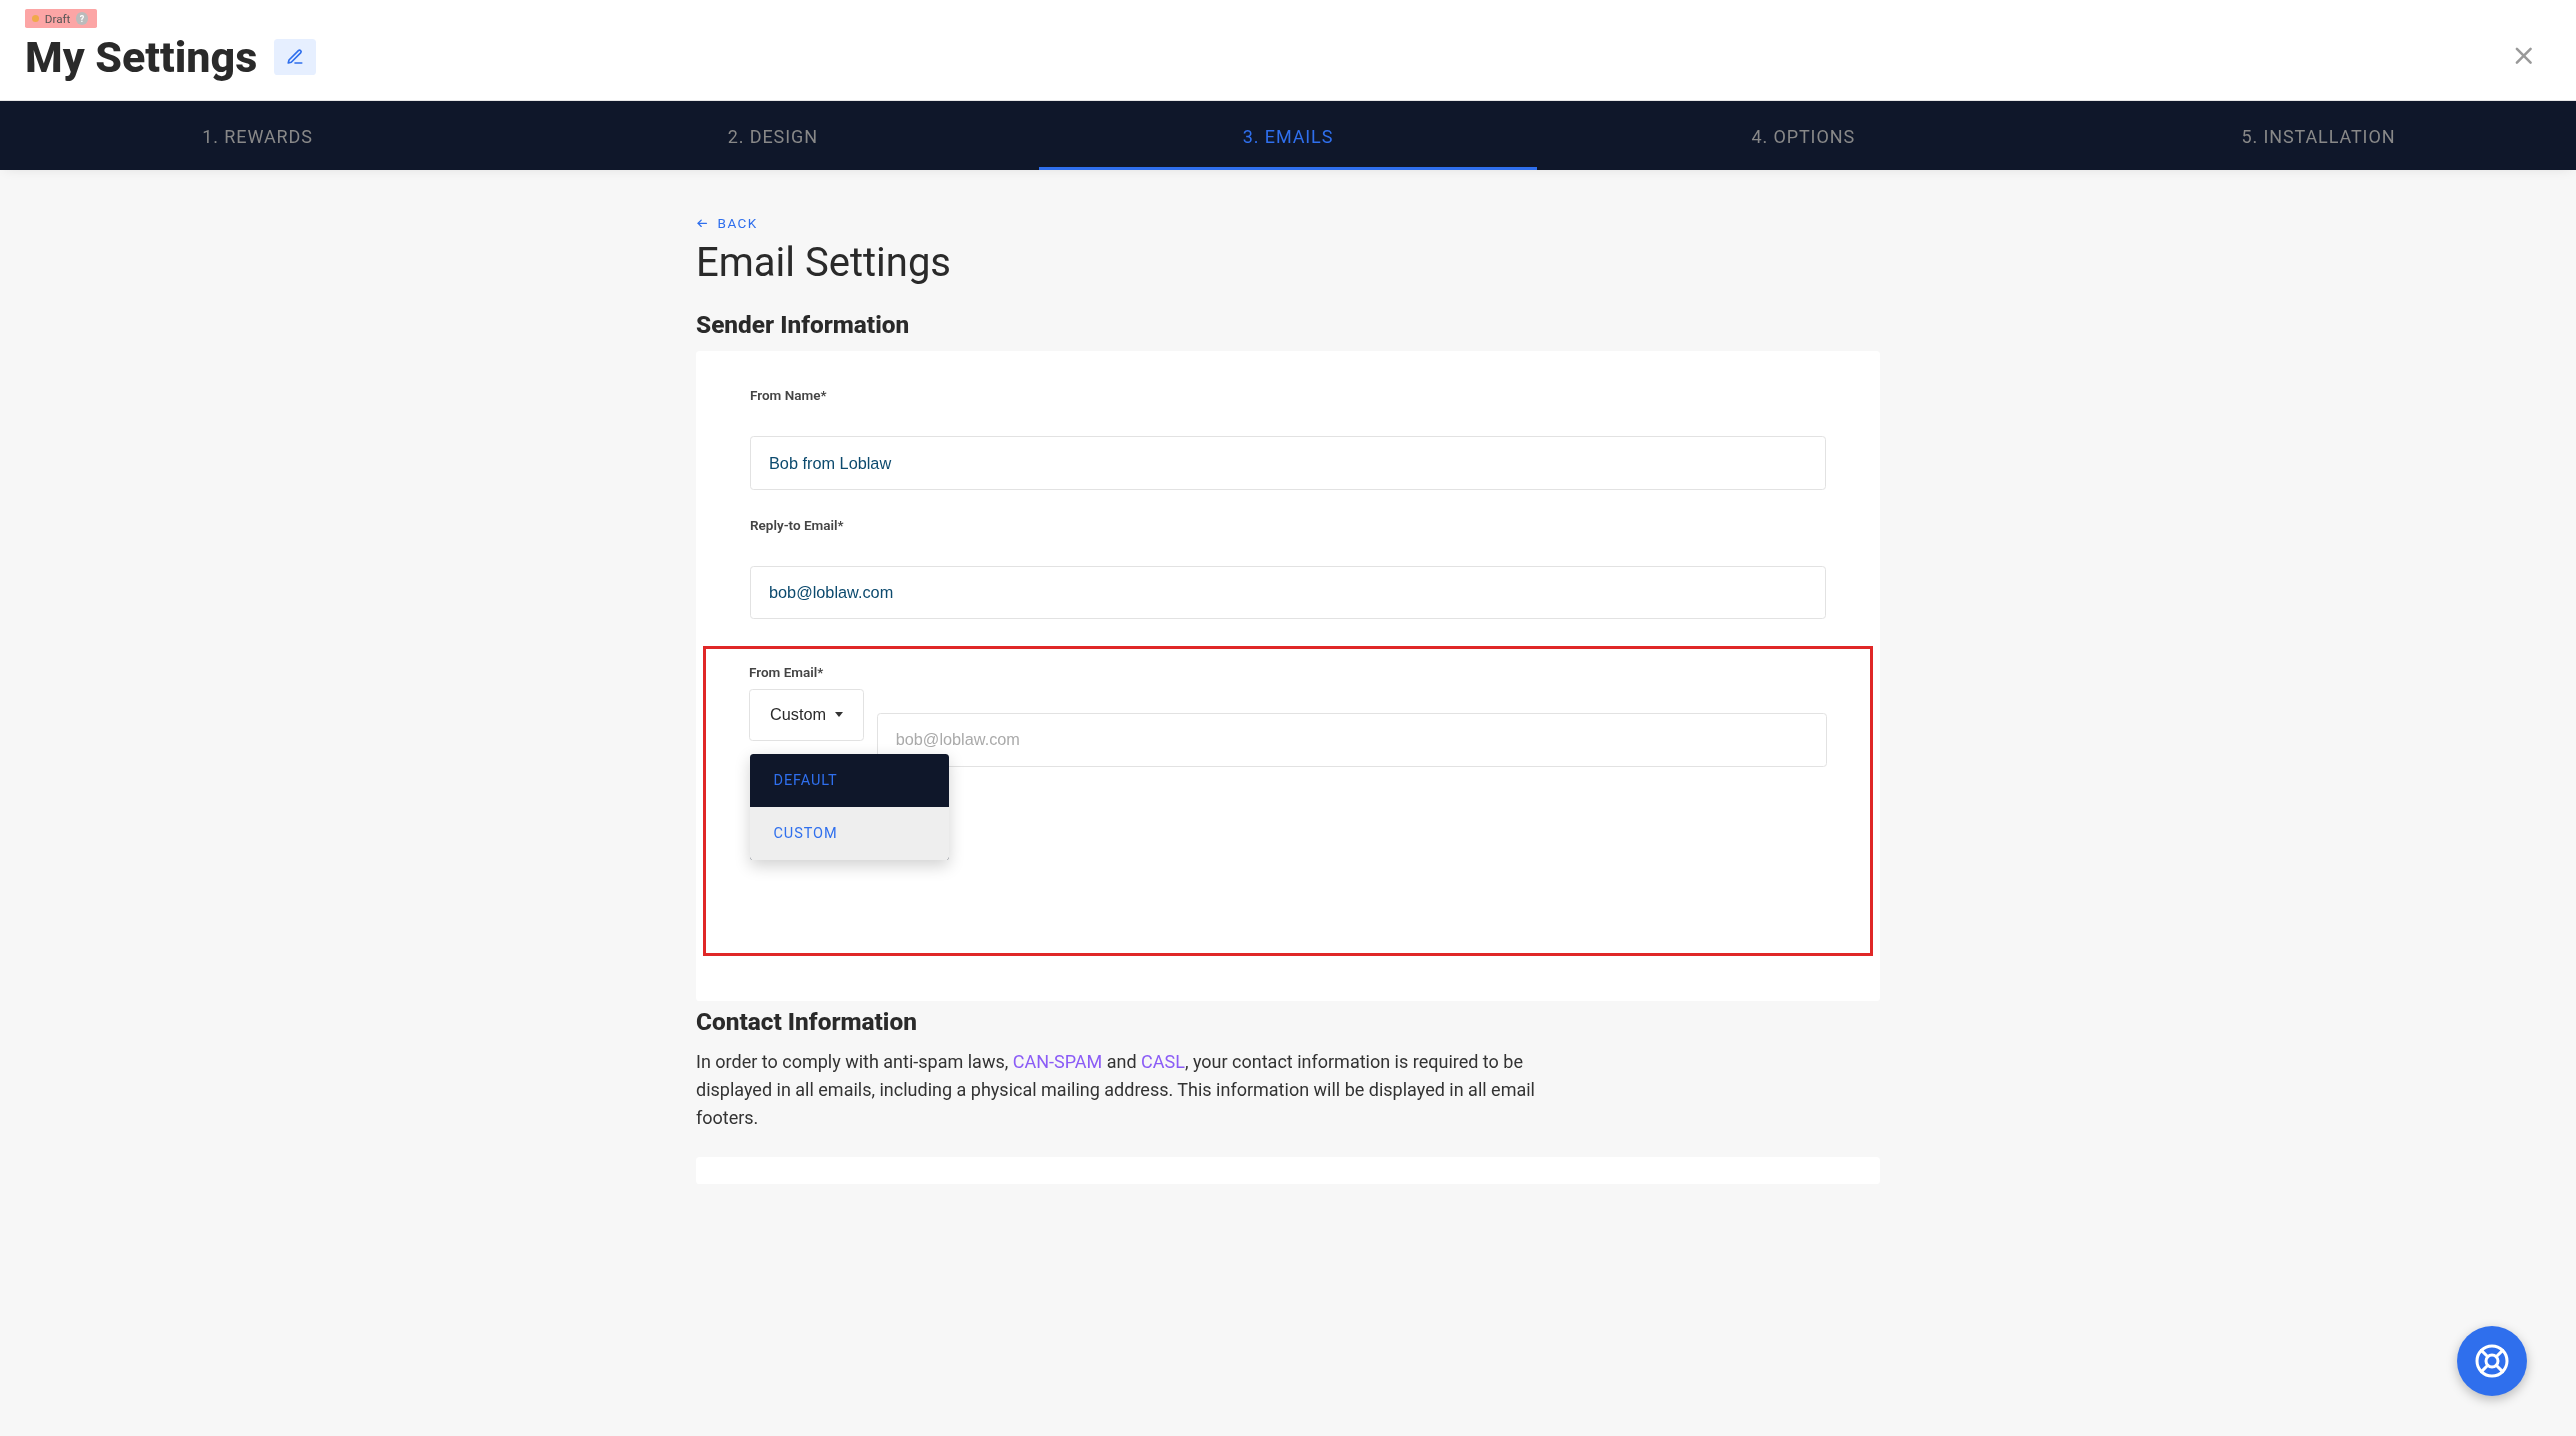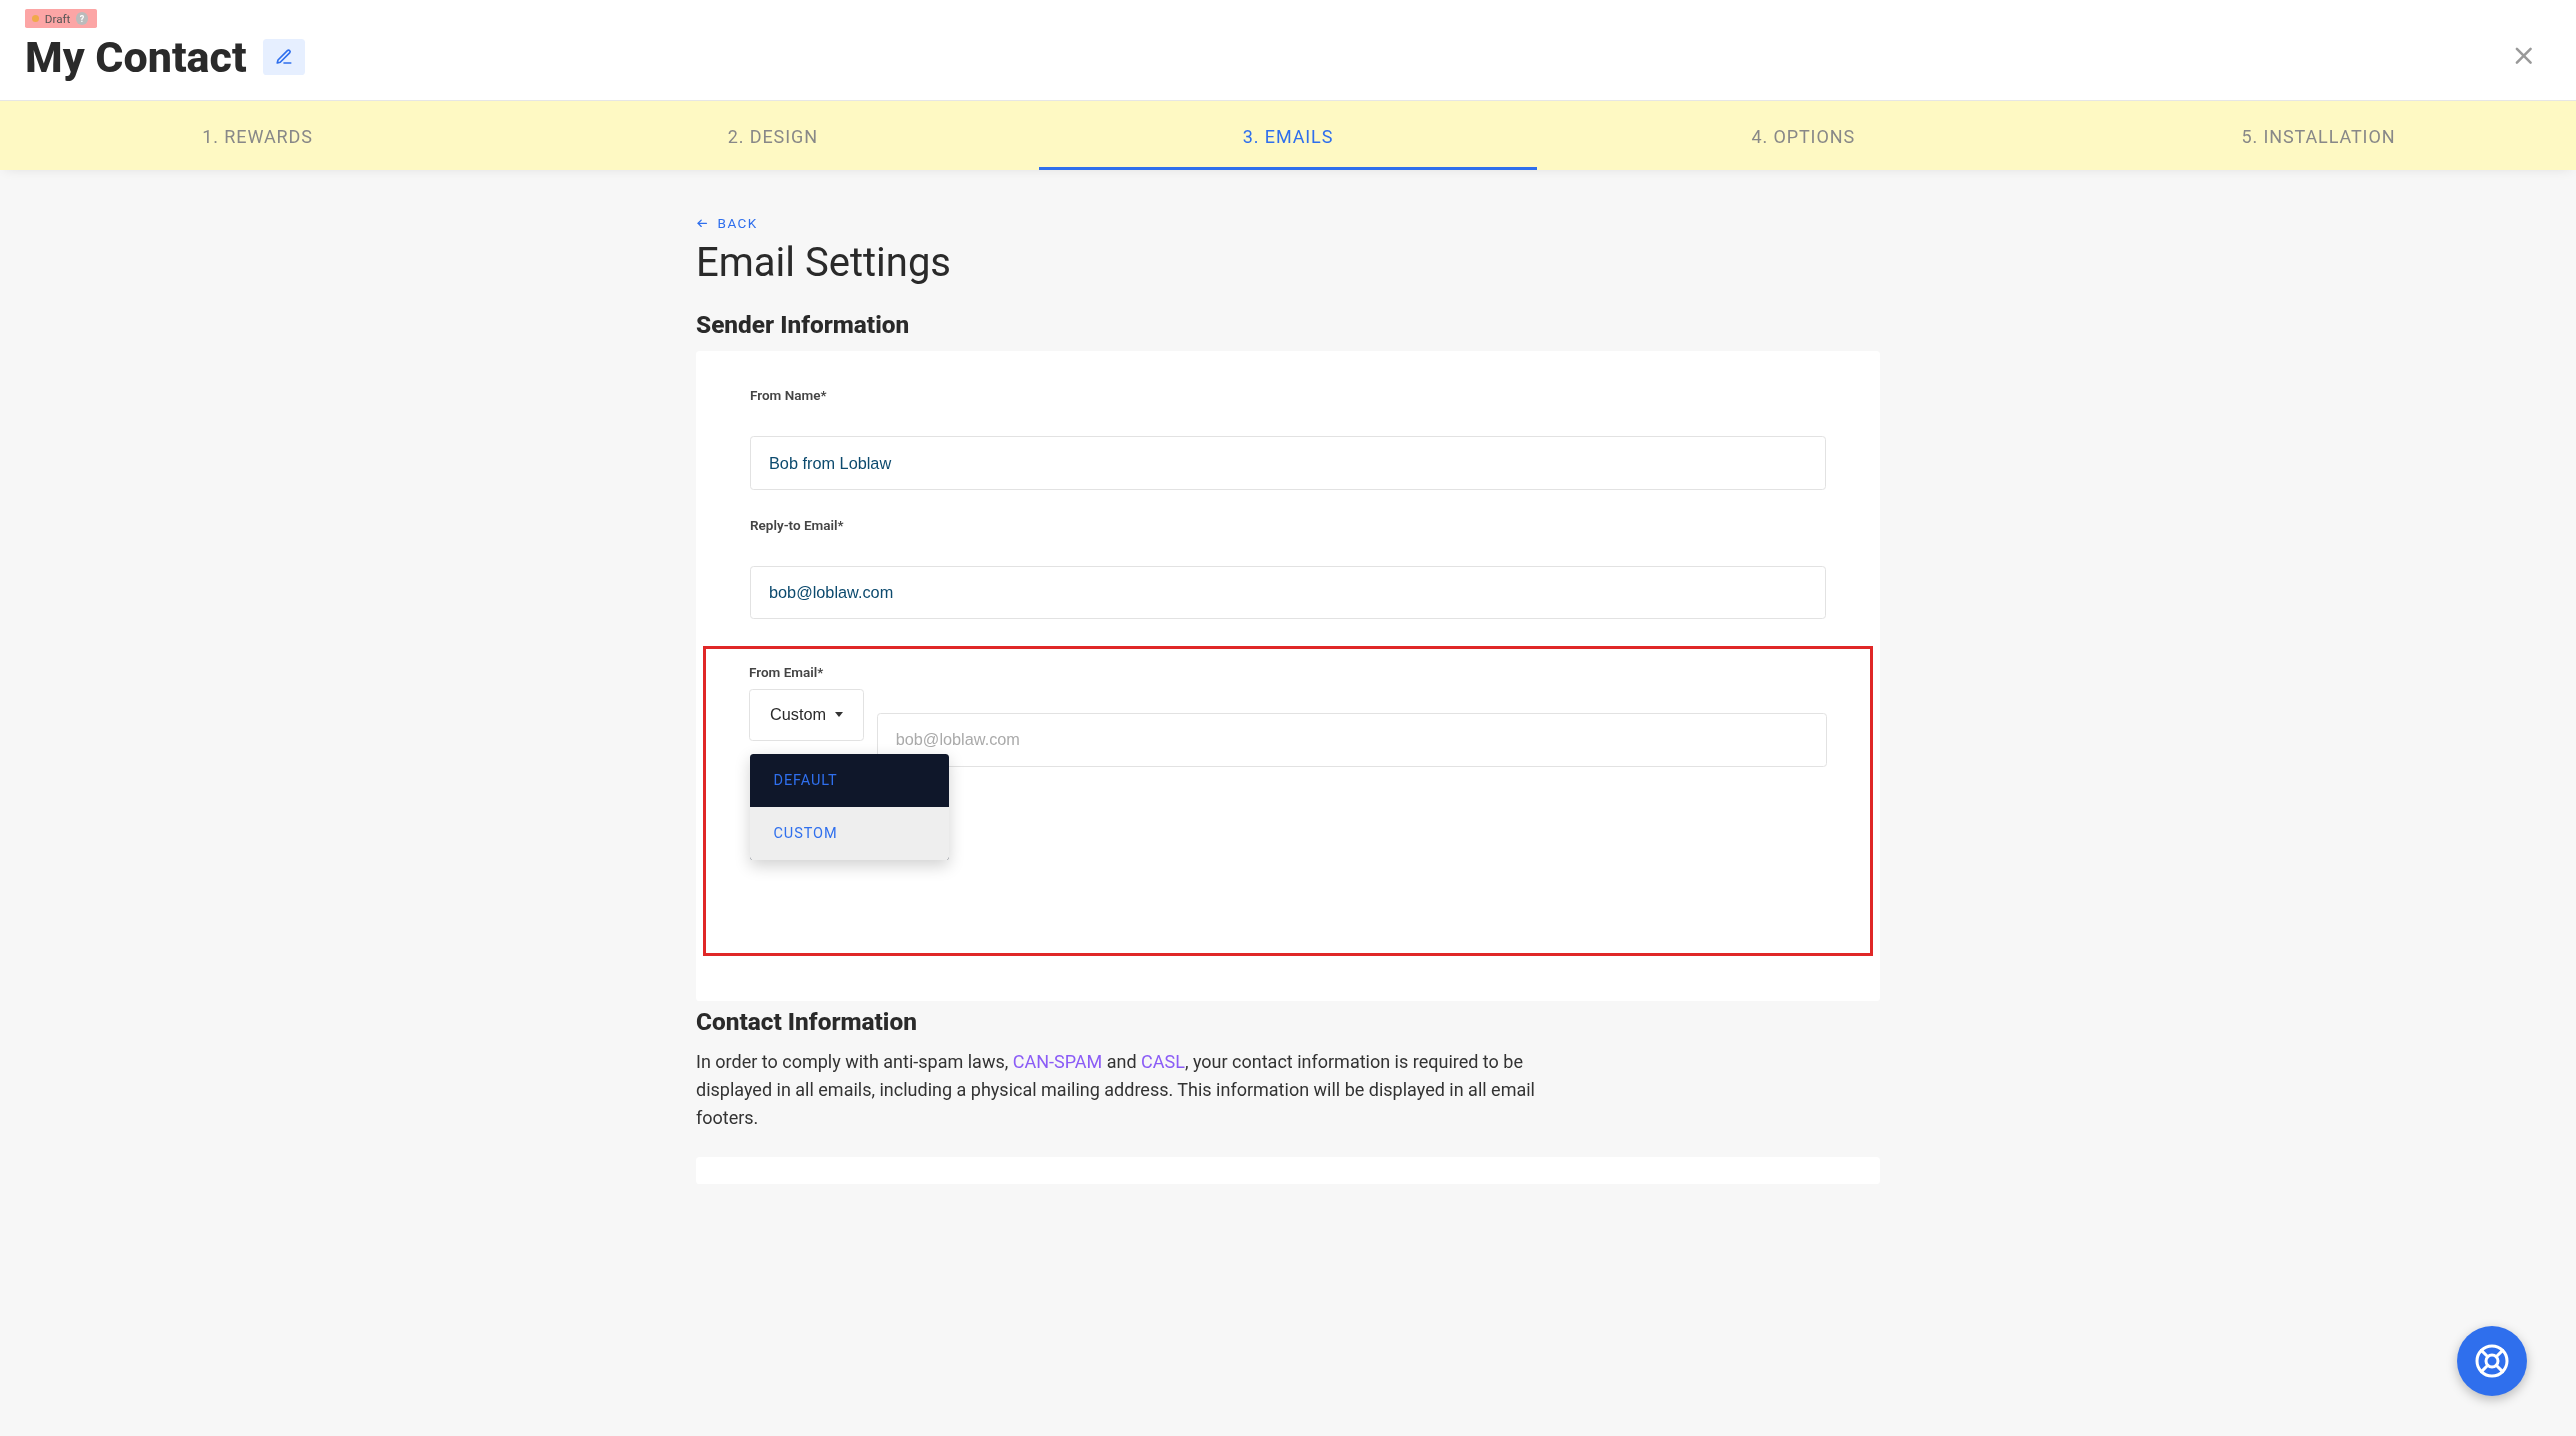--- a/index.html
+++ b/index.html
@@ -61,21 +61,21 @@
       width: 33px; height: 33px;
       border: none; background: transparent;
       color: #888;
       cursor: pointer;
     }
 
     
     .tabs {
       display: flex;
       border-top: 0.9px solid #e6e6e6;
-      background: #fef9c3;
+      background: #0f172a;
       box-shadow: 0 3.6px 12.6px -5.4px rgba(0,0,0,0.12);
     }
     .tab {
       flex: 1;
       text-align: center;
       padding: 25px 9px 23.5px;
       font-size: 18px;
       letter-spacing: 0.9px;
       color: #888;
       cursor: pointer;
@@ -220,21 +220,21 @@
 </head>
 <body>
 
 <div class="header">
   <div class="draft-badge">
     <span class="draft-dot"></span>
     <span>Draft</span>
     <span class="help-circle">?</span>
   </div>
   <div class="title-row">
-    <h1 class="page-title">My Contact</h1>
+    <h1 class="page-title">My Settings</h1>
     <button class="edit-btn">
       <svg width="18" height="18" viewBox="0 0 24 24" fill="none" stroke="#2f6fed" stroke-width="2.2" stroke-linecap="round" stroke-linejoin="round">
           <path d="M12 20h9"></path>
           <path d="M16.5 3.5a2.1 2.1 0 0 1 3 3L7 19l-4 1 1-4Z"></path>
         </svg>
     </button>
   </div>
   <button class="close-btn">
     <svg width="23.5" height="23.5" viewBox="0 0 24 24" fill="none" stroke="#999" stroke-width="2.6" stroke-linecap="round">
         <line x1="5" y1="5" x2="19" y2="19"></line>

